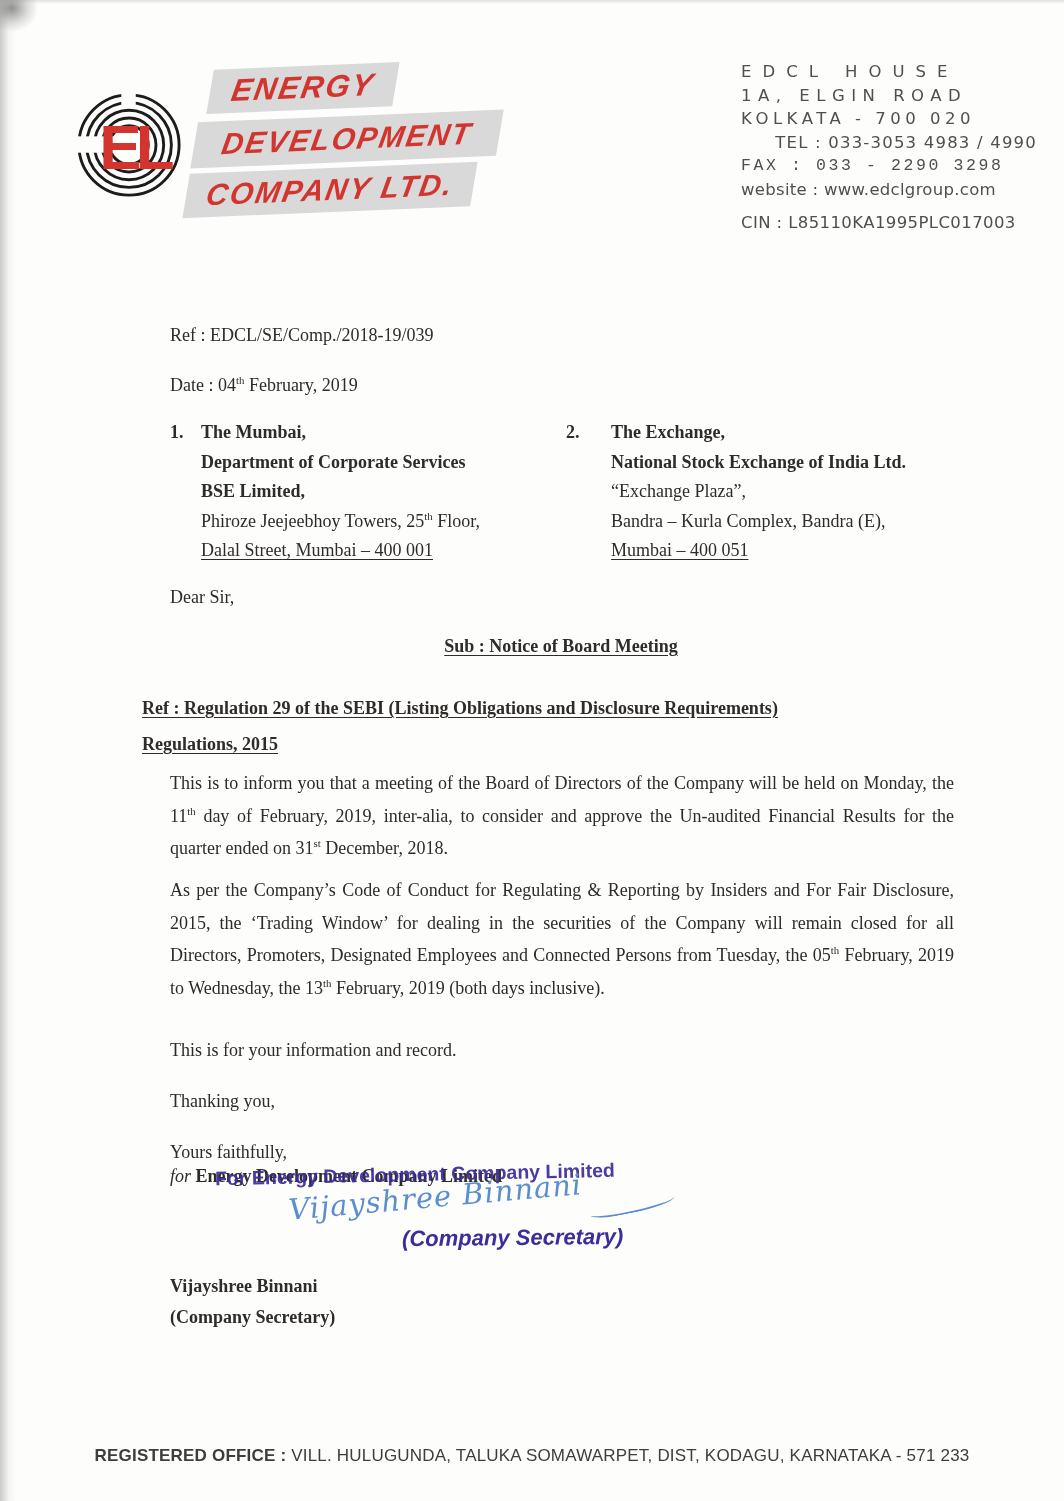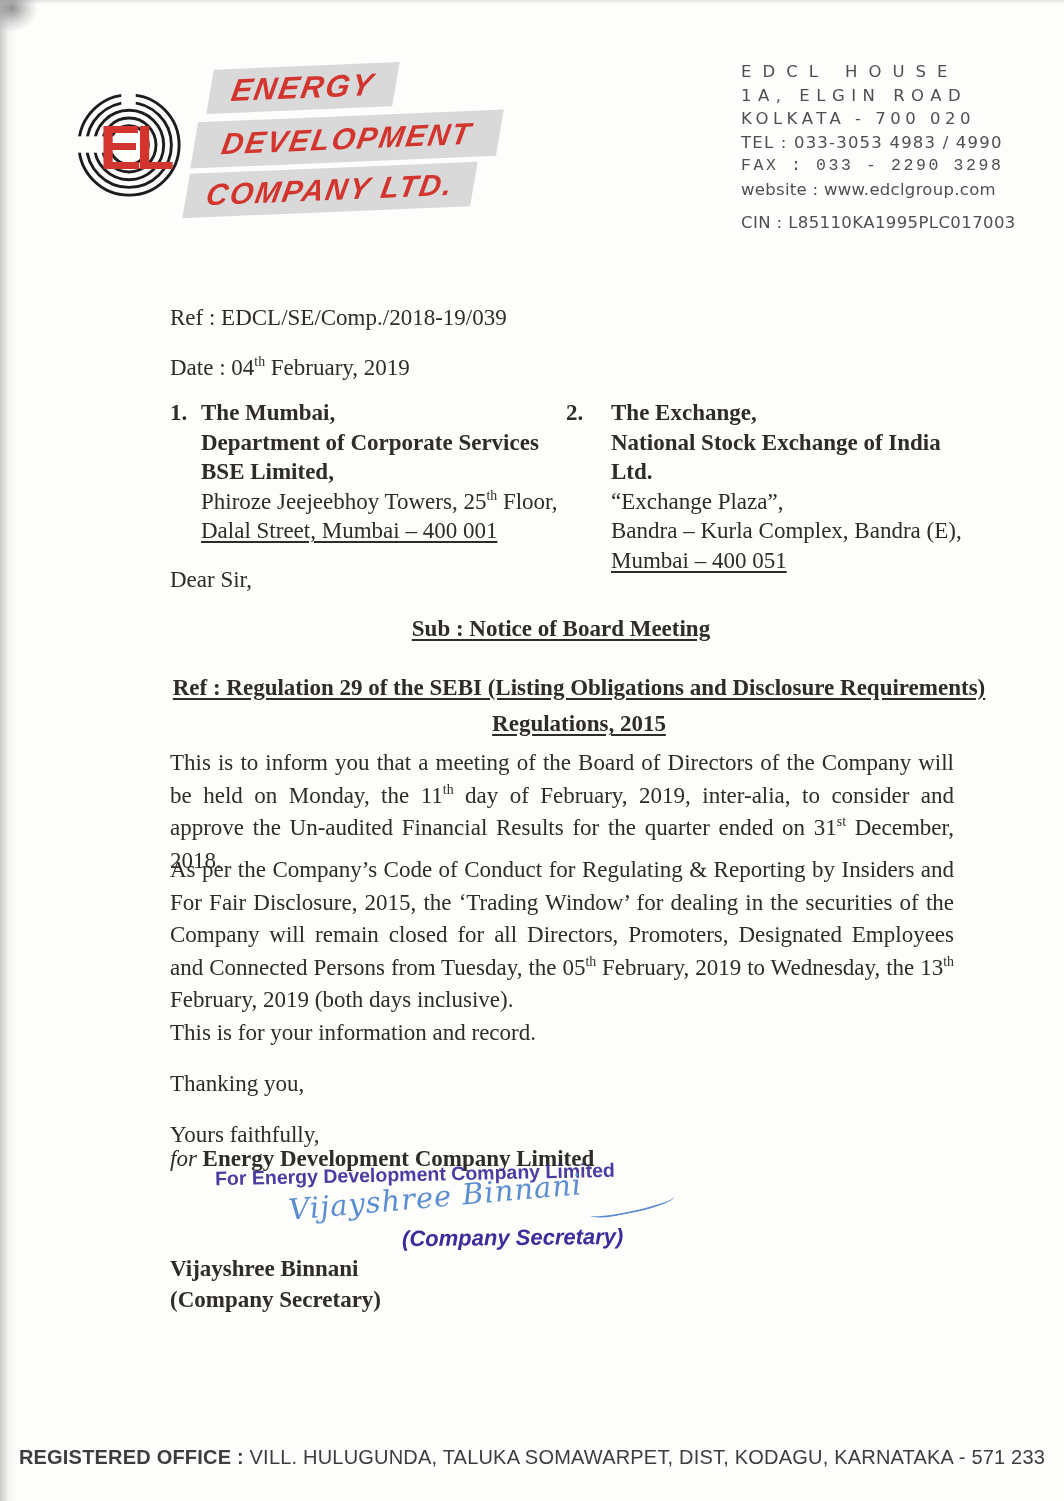--- a/index.html
+++ b/index.html
@@ -28,41 +28,41 @@
   .band-3{left:0px;top:104px;width:288px;height:44px;font-size:30px;}
 
   
   .contact{position:absolute;left:741px;top:60px;width:296px;
     font-family:"DejaVu Sans",sans-serif;font-size:16.5px;line-height:23.5px;
     color:var(--contact-ink,#4f4f4f);}
   .contact .cline{white-space:nowrap;}
   .contact .cline:nth-child(1){letter-spacing:11px;}
   .contact .cline:nth-child(2){letter-spacing:6.5px;}
   .contact .cline:nth-child(3){letter-spacing:4.5px;}
-  .contact .cline:nth-child(4){letter-spacing:1.2px;}
+  .contact .cline:nth-child(4){letter-spacing:1.2px;text-align:right;}
   .contact .cline:nth-child(5){letter-spacing:2.6px;font-family:Liberation Mono, monospace;}
   .contact .cline:nth-child(6){letter-spacing:0.3px;}
   .contact .cline:nth-child(7){letter-spacing:0.6px;}
   .cin{margin-top:10px;letter-spacing:0.4px;white-space:nowrap;}
 
   
   .abs{position:absolute;}
-  .fs{font-size:23px;}
+  .fs{font-size:18px;margin-top:20px;}
   .ref-line{left:170px;top:305px;}
   .date-line{left:170px;top:355px;}
   .recipients{left:170px;top:398px;width:800px;line-height:29.5px;}
   .rec-num-1{position:absolute;left:0;top:0;font-weight:700;}
   .rec-col-1{position:absolute;left:31px;top:0;width:360px;}
   .rec-num-2{position:absolute;left:396px;top:0;font-weight:700;}
   .rec-col-2{position:absolute;left:441px;top:0;width:360px;}
   .b{font-weight:700;}
   .u{text-decoration:underline;text-underline-offset:3px;}
   .salutation{left:170px;top:567px;}
   .subject{left:170px;top:616px;width:782px;text-align:center;font-weight:700;}
-  .ref-heading{left:160px;top:670px;width:838px;text-align:center;font-weight:700;line-height:36px;}
+  .ref-heading{left:142px;top:670px;width:838px;text-align:left;font-weight:700;line-height:36px;}
   .para{left:170px;text-align:justify;width:784px;line-height:32.5px;}
   .p1{top:747px;}
   .p2{top:854px;}
   .p3{left:170px;top:1020px;}
   .thanking{left:170px;top:1071px;}
   .faithfully{left:170px;top:1122px;}
   .for-line{left:170px;top:1146px;}
   .for-line .for-word{font-style:italic;}
   sup{font-size:0.6em;line-height:0;vertical-align:super;}
 
@@ -73,21 +73,21 @@
     font-size:29px;color:var(--signature-ink,#5b8ed0);transform:rotate(-5deg);letter-spacing:1px;white-space:nowrap;}
   .sig-underline{position:absolute;left:300px;top:36px;width:86px;height:12px;
     border-bottom:2.5px solid var(--signature-ink,#5b8ed0);border-radius:0 0 60% 40%;transform:rotate(-6deg);}
   .stamp-2{left:402px;top:1225px;font-family:"Liberation Sans",sans-serif;font-weight:700;font-style:italic;
     font-size:22px;color:var(--stamp-ink,#3b2d9a);transform:rotate(-0.6deg);white-space:nowrap;}
   .typed-name{left:170px;top:1256px;font-weight:700;}
   .typed-title{left:170px;top:1287px;font-weight:700;}
 
   
   .footer{left:0;top:1446px;width:100%;text-align:center;
-    font-family:"Liberation Sans",sans-serif;font-size:20px;color:#3d3d3d;letter-spacing:0.2px;white-space:nowrap;}
+    font-family:"Liberation Sans",sans-serif;font-size:17px;color:#3d3d3d;letter-spacing:0.2px;white-space:nowrap;}
   .footer .flabel{font-weight:700;}
 </style>
 </head>
 <body>
 
 <div class="page">
 
   <div class="edge-left"></div>
   <div class="edge-top"></div>
   <div class="corner-tl"></div>

